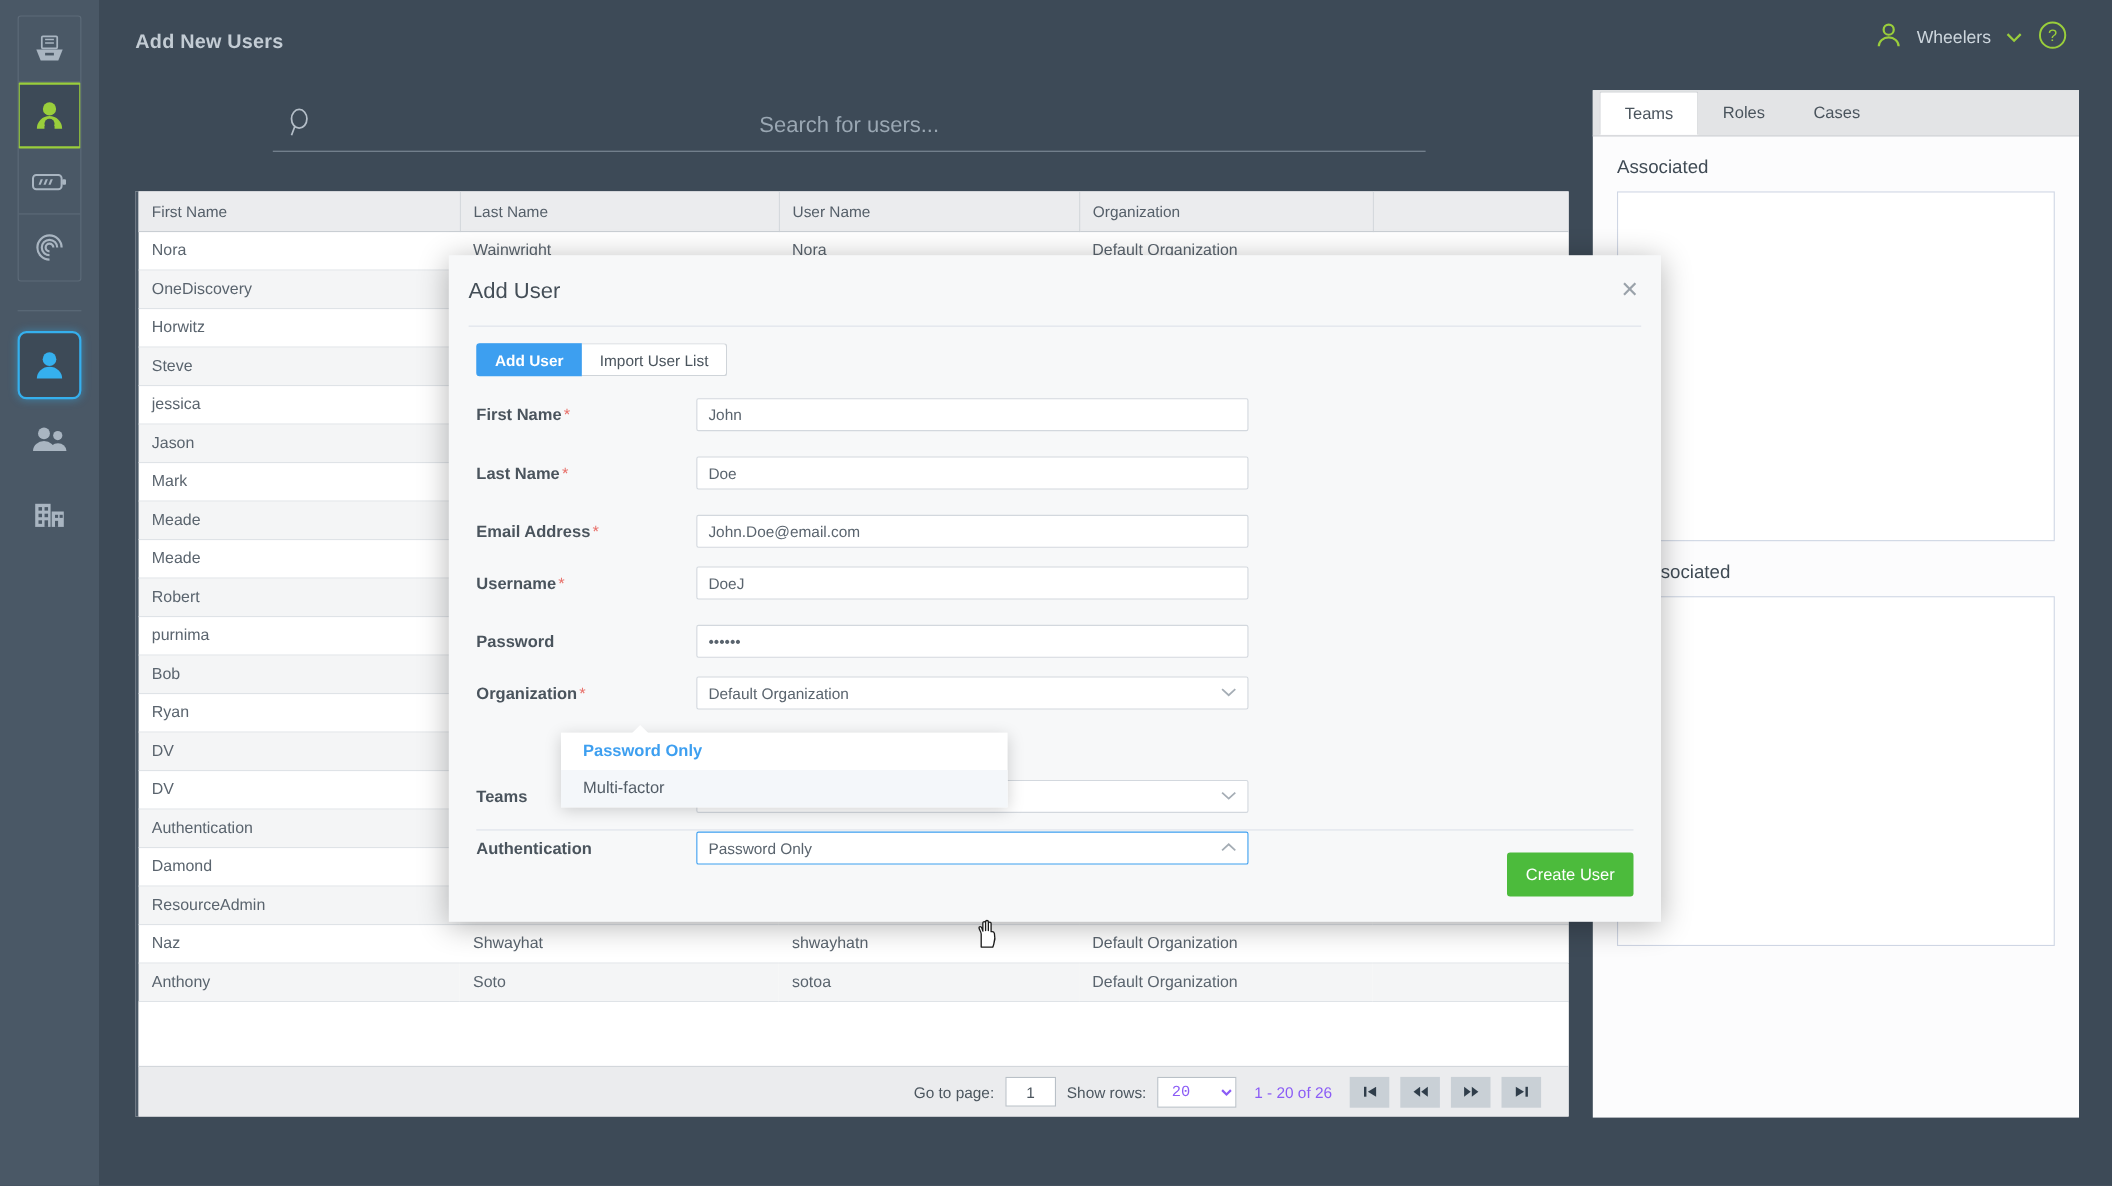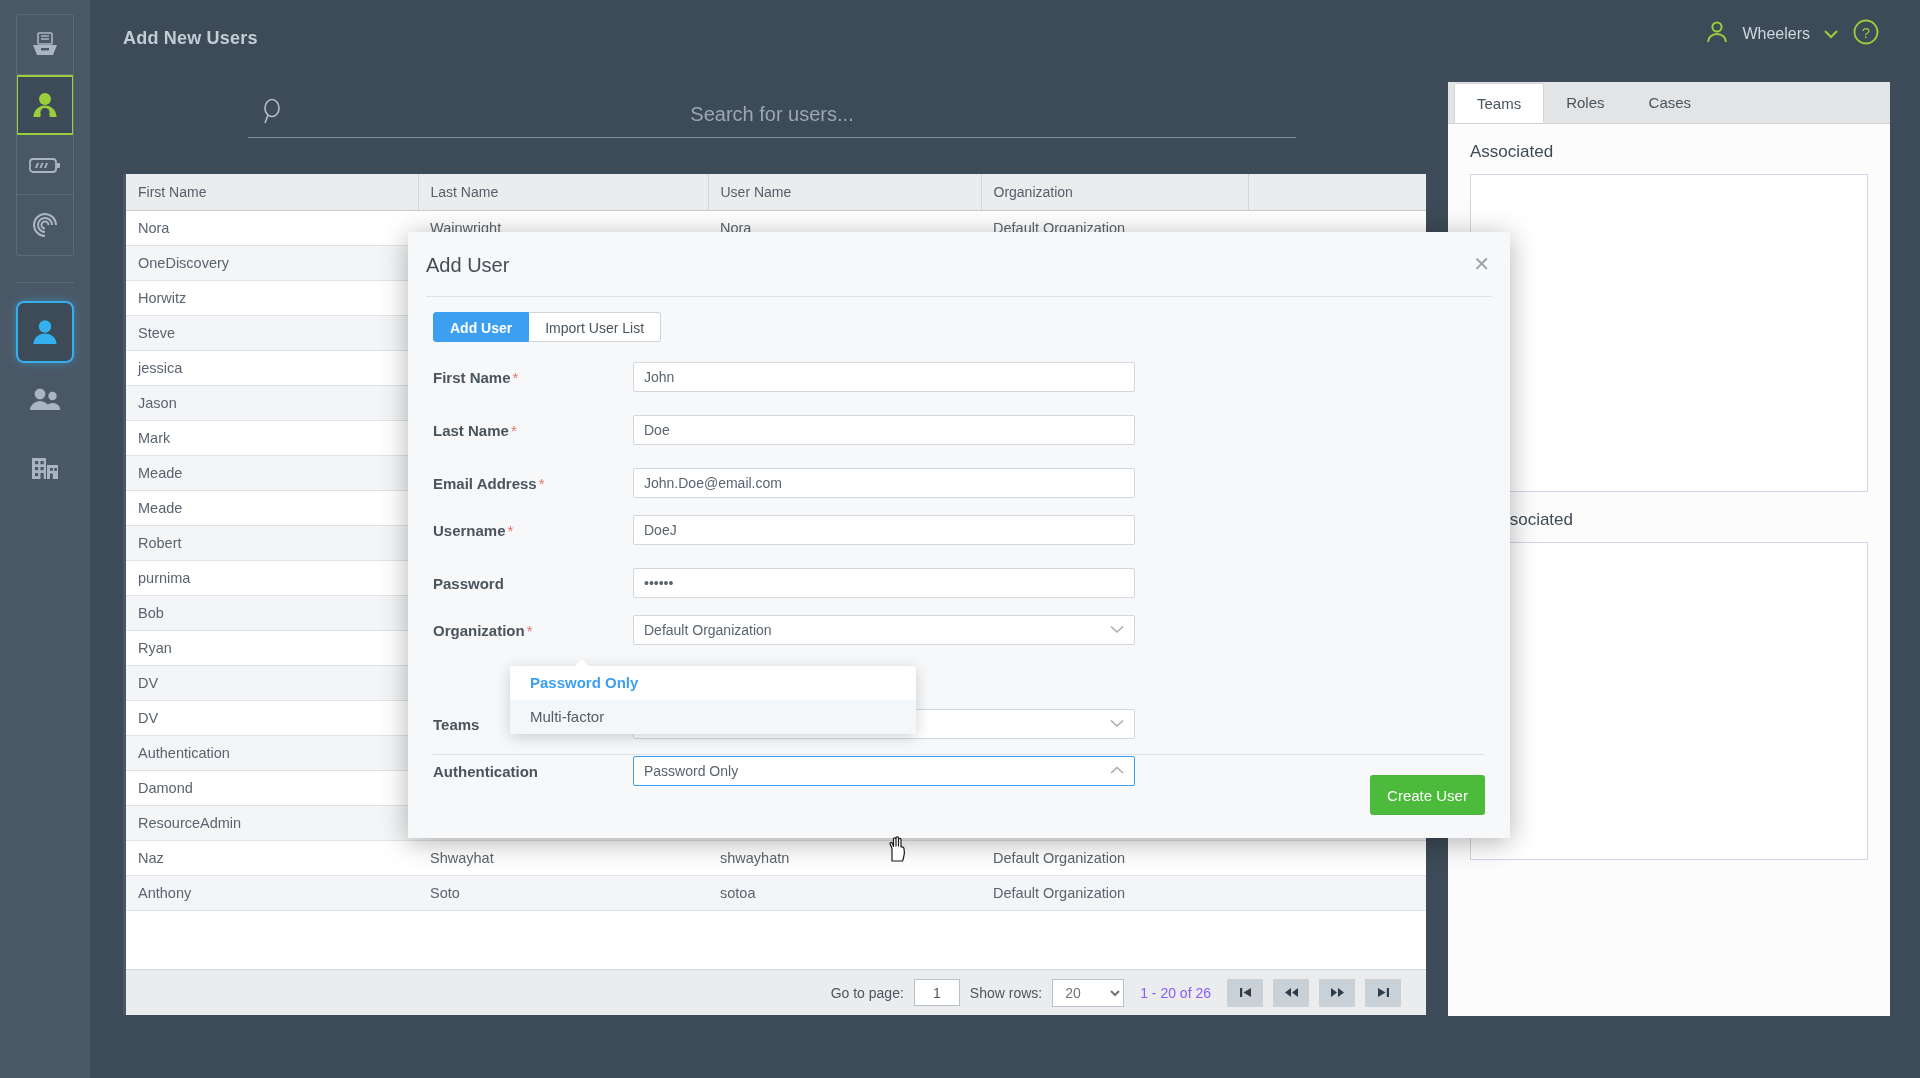--- a/index.html
+++ b/index.html
@@ -114,22 +114,22 @@
     padding-right: 25px; gap: 10px;
   }
   #pager .plabel { font-size: 14px; color: #4c565f; }
   #pager input.pg {
     width: 46px; height: 27px; border: 1px solid #b9c0c7; background: #fff;
     text-align: center; font-size: 14px; color: #4c565f;
     font-family: "Liberation Sans", sans-serif; outline: none;
   }
   #pager select.rows {
     width: 72px; height: 28px; border: 1px solid #b9c0c7; background: #fff;
-    font-size: 14px; color: #737373; padding-left: 8px;
-    font-family: Liberation Sans, sans-serif;
+    font-size: 14px; color: #8b5cf6; padding-left: 8px;
+    font-family: Liberation Mono, monospace;
   }
   #pager .range { font-size: 14px; color: #8b5cf6; margin: 0 6px; }
   #pager .navbtn {
     width: 36px; height: 28px; background: #c9d0d6; border: none;
     display: flex; align-items: center; justify-content: center;
     color: #3c4a57; font-size: 12px; cursor: pointer;
   }
 
   
   #right-panel {

